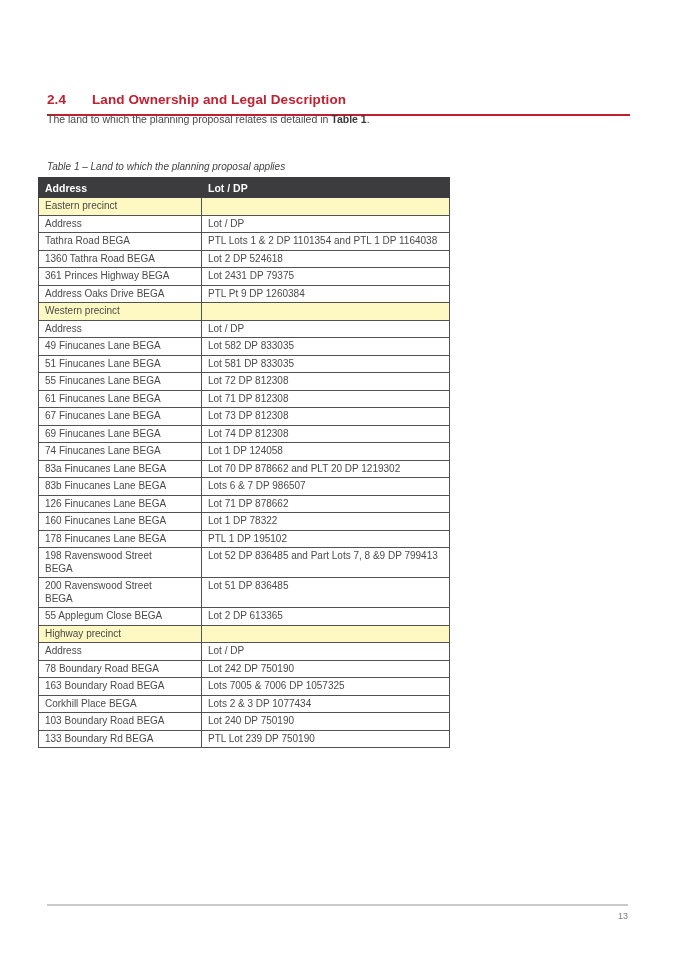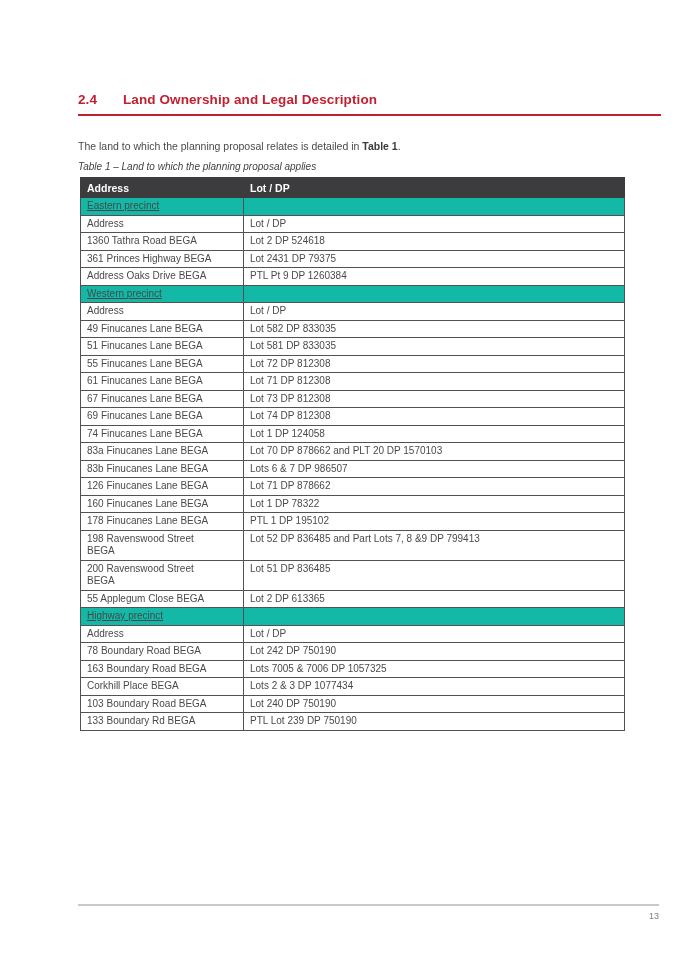--- a/index.html
+++ b/index.html
@@ -2,59 +2,59 @@
 <html><head>
 <meta charset="utf-8">
 <style>
   html, body { margin: 0; padding: 0; background: #ffffff; }
   body {
     width: 675px; height: 954px;
     font-family: "Liberation Sans", sans-serif;
     position: relative;
     color: #3f3f41;
   }
-  .page { position: absolute; inset: 0; margin-left: 31px; }
+  .page { position: absolute; inset: 0; }
 
   .section-heading {
     position: absolute;
     left: 47px; top: 92px;
     width: 583px;
     margin: 0;
     font-size: 13.5px;
     font-weight: bold;
     color: #c22031;
     border-bottom: 2px solid #c22031;
     padding-bottom: 7px;
     letter-spacing: 0.1px;
   }
   .section-heading .num { display: inline-block; margin-right: 22px; }
 
   .intro {
     position: absolute;
-    left: 47px; top: 140px;
+    left: 47px; top: 113px;
     margin: 0;
     font-size: 10.5px;
     color: #4a4a4c;
   }
   .intro b { color: #3a3a3c; }
 
   .caption {
     position: absolute;
     left: 47px; top: 161px;
     margin: 0;
     font-style: italic;
     font-size: 10px;
     color: #55555
 7;
   }
 
   table.land-table {
     position: absolute;
-    left: 49px; top: 177px;
-    width: 545px;
+    left: 38px; top: 177px;
+    width: 412px;
     border-collapse: collapse;
     table-layout: fixed;
     border-radius: 27px;
   }
   table.land-table col.c1 { width: 163px; }
   table.land-table th {
     background: #3c3c3e;
     color: #ffffff;
     font-size: 10.5px;
     font-weight: bold;
@@ -65,21 +65,21 @@
   table.land-table td {
     font-size: 10px;
     color: #4a4a4c;
     padding: 2px 6px 2px 6px;
     border: 1px solid #525254;
     vertical-align: top;
     line-height: 12.5px;
     overflow: hidden;
   }
   table.land-table { border: 1.5px solid #3c3c3e; }
-  tr.section td { background: #14b8a6; color: #48484a; text-decoration: underline; }
+  tr.section td { background: #fef9c3; color: #48484a; }
   td.address { white-space: pre-line; }
 
   .footer-rule {
     position: absolute;
     left: 47px; top: 904px;
     width: 581px;
     border-top: 2px solid #c9c9c9;
   }
   .page-number {
     position: absolute;
@@ -120,20 +120,24 @@
     <tbody id="table-body">
         <tr class="section">
           <td class="address">Eastern precinct</td>
           <td class="lot"></td>
         </tr>
         <tr class="subheader">
           <td class="address">Address</td>
           <td class="lot">Lot / DP</td>
         </tr>
         <tr class="data">
+          <td class="address">Tathra Road BEGA</td>
+          <td class="lot">PTL Lots 1 &amp; 2 DP 1101354 and PTL 1 DP 1164038</td>
+        </tr>
+        <tr class="data">
           <td class="address">1360 Tathra Road BEGA</td>
           <td class="lot">Lot 2 DP 524618</td>
         </tr>
         <tr class="data">
           <td class="address">361 Princes Highway BEGA</td>
           <td class="lot">Lot 2431 DP 79375</td>
         </tr>
         <tr class="data">
           <td class="address">Address Oaks Drive BEGA</td>
           <td class="lot">PTL Pt 9 DP 1260384</td>
@@ -169,21 +173,21 @@
         <tr class="data">
           <td class="address">69 Finucanes Lane BEGA</td>
           <td class="lot">Lot 74 DP 812308</td>
         </tr>
         <tr class="data">
           <td class="address">74 Finucanes Lane BEGA</td>
           <td class="lot">Lot 1 DP 124058</td>
         </tr>
         <tr class="data">
           <td class="address">83a Finucanes Lane BEGA</td>
-          <td class="lot">Lot 70 DP 878662 and PLT 20 DP 1570103</td>
+          <td class="lot">Lot 70 DP 878662 and PLT 20 DP 1219302</td>
         </tr>
         <tr class="data">
           <td class="address">83b Finucanes Lane BEGA</td>
           <td class="lot">Lots 6 &amp; 7 DP 986507</td>
         </tr>
         <tr class="data">
           <td class="address">126 Finucanes Lane BEGA</td>
           <td class="lot">Lot 71 DP 878662</td>
         </tr>
         <tr class="data">

